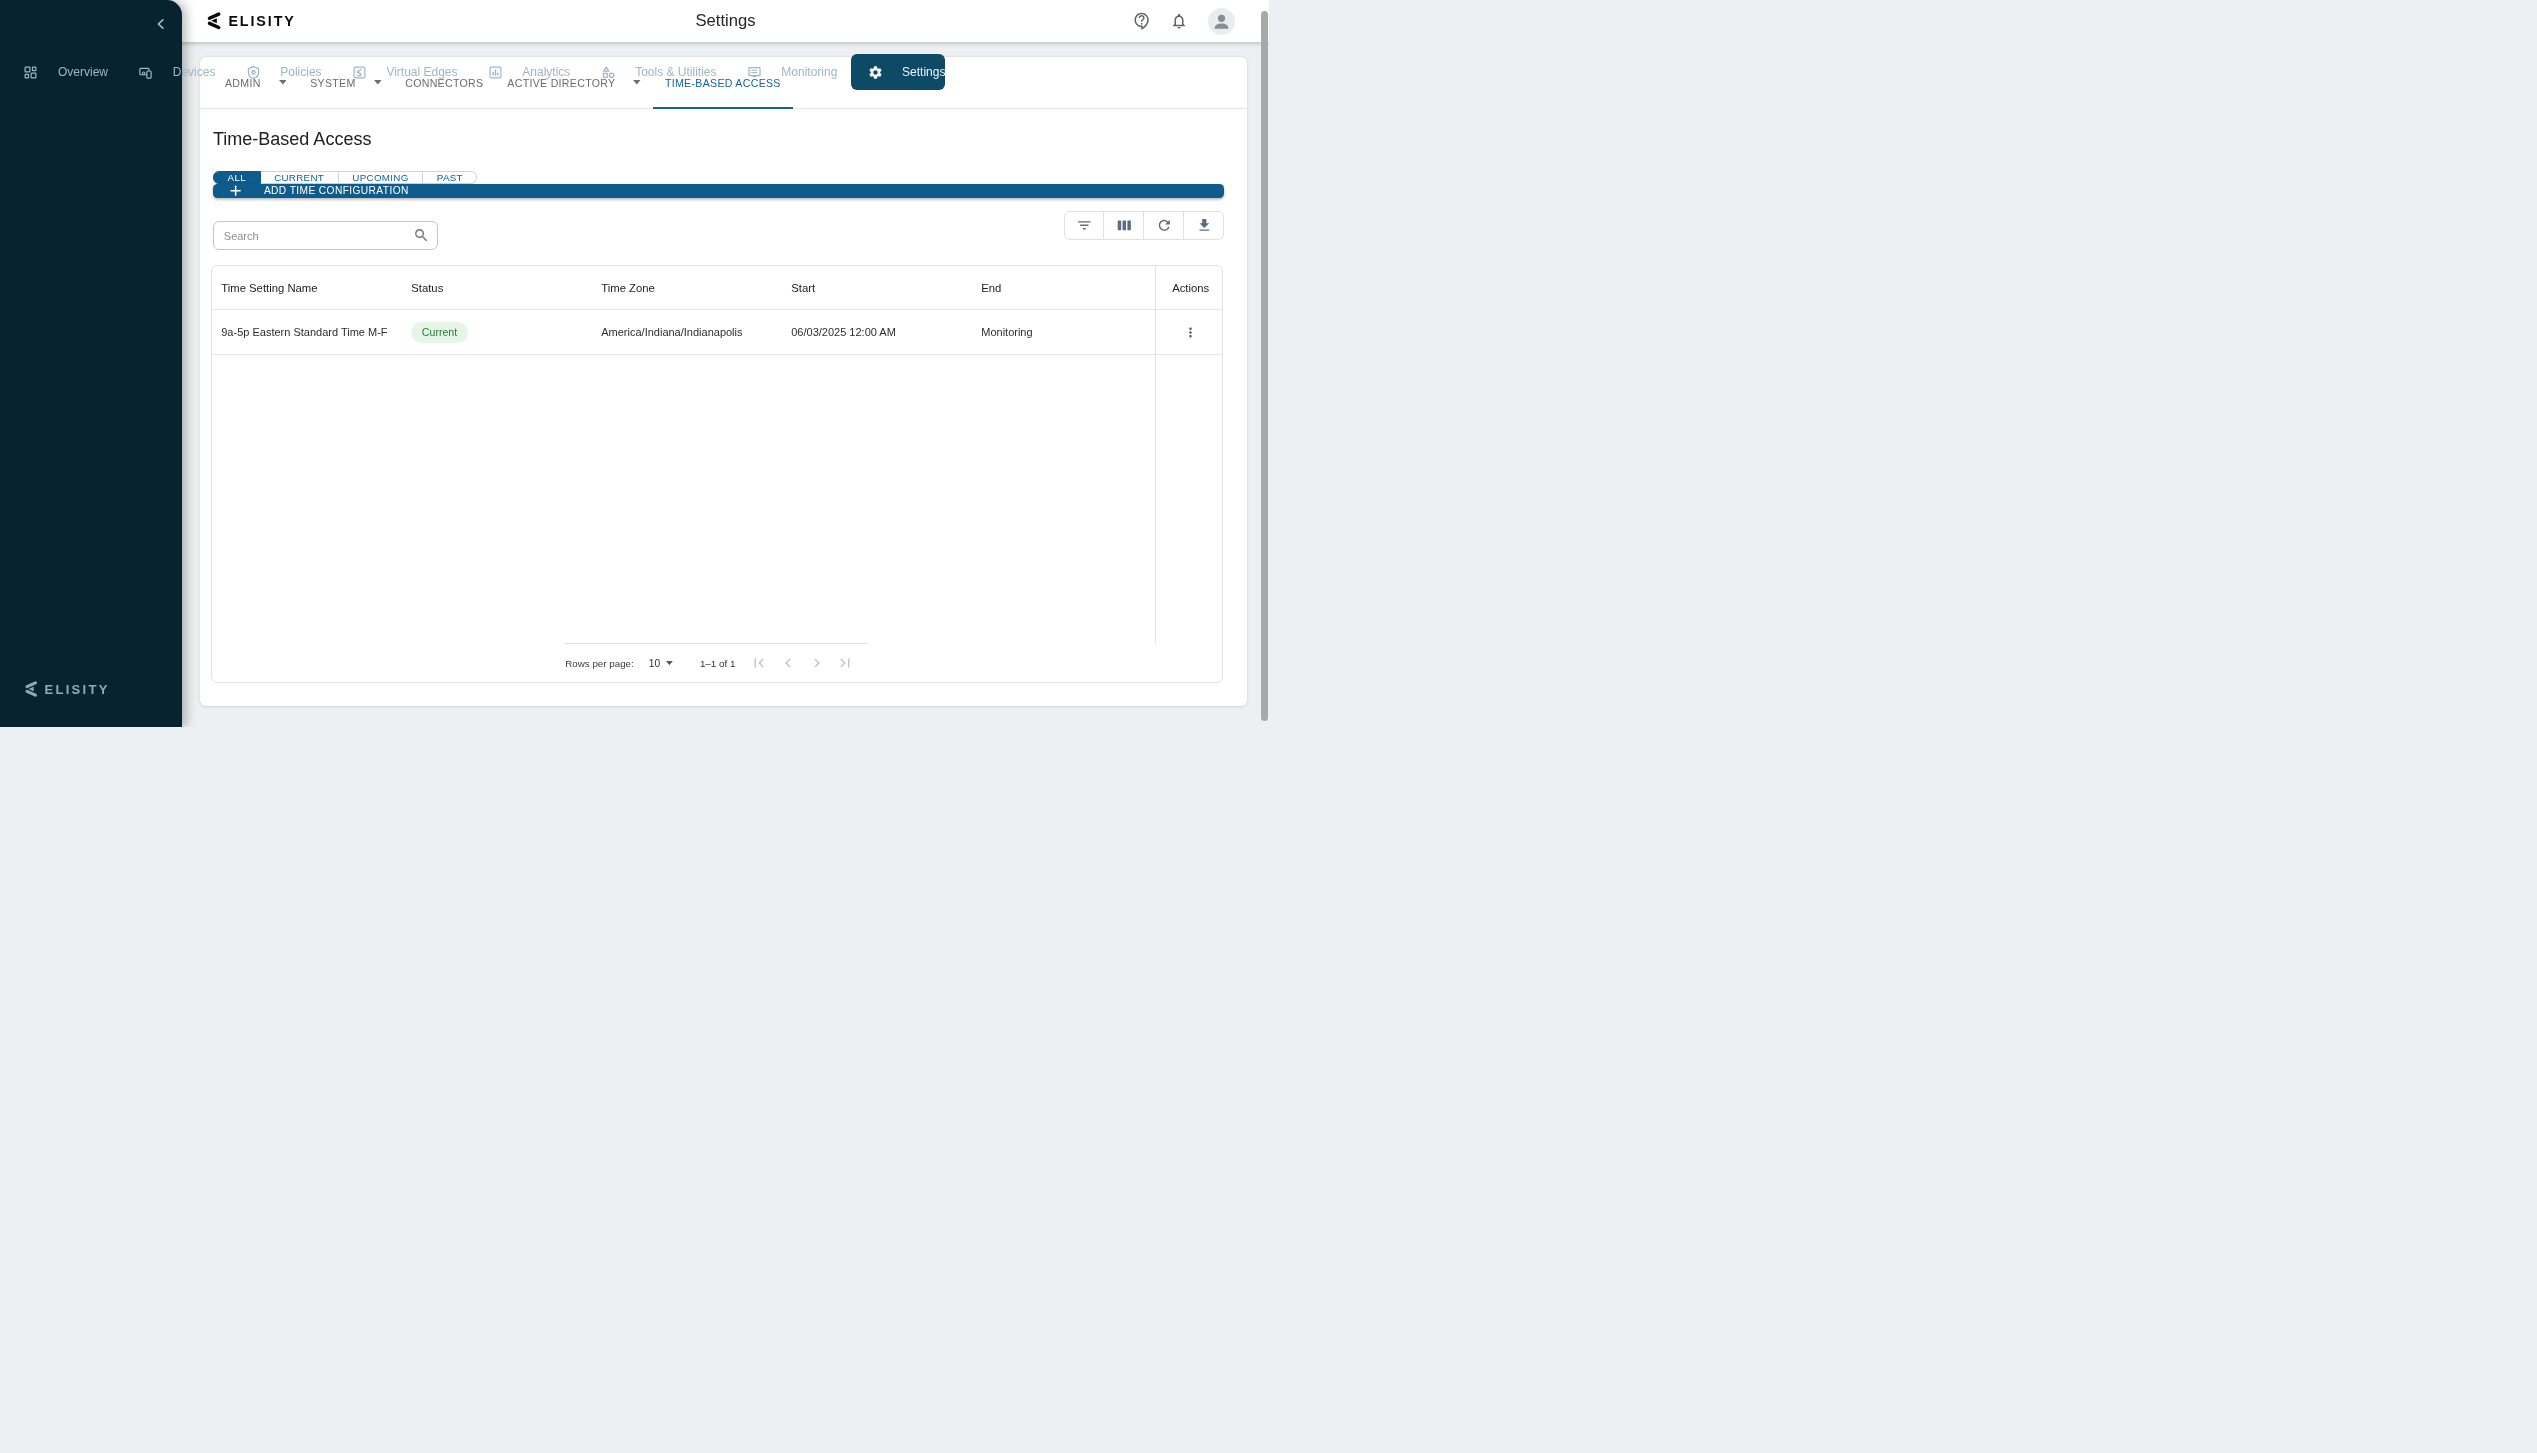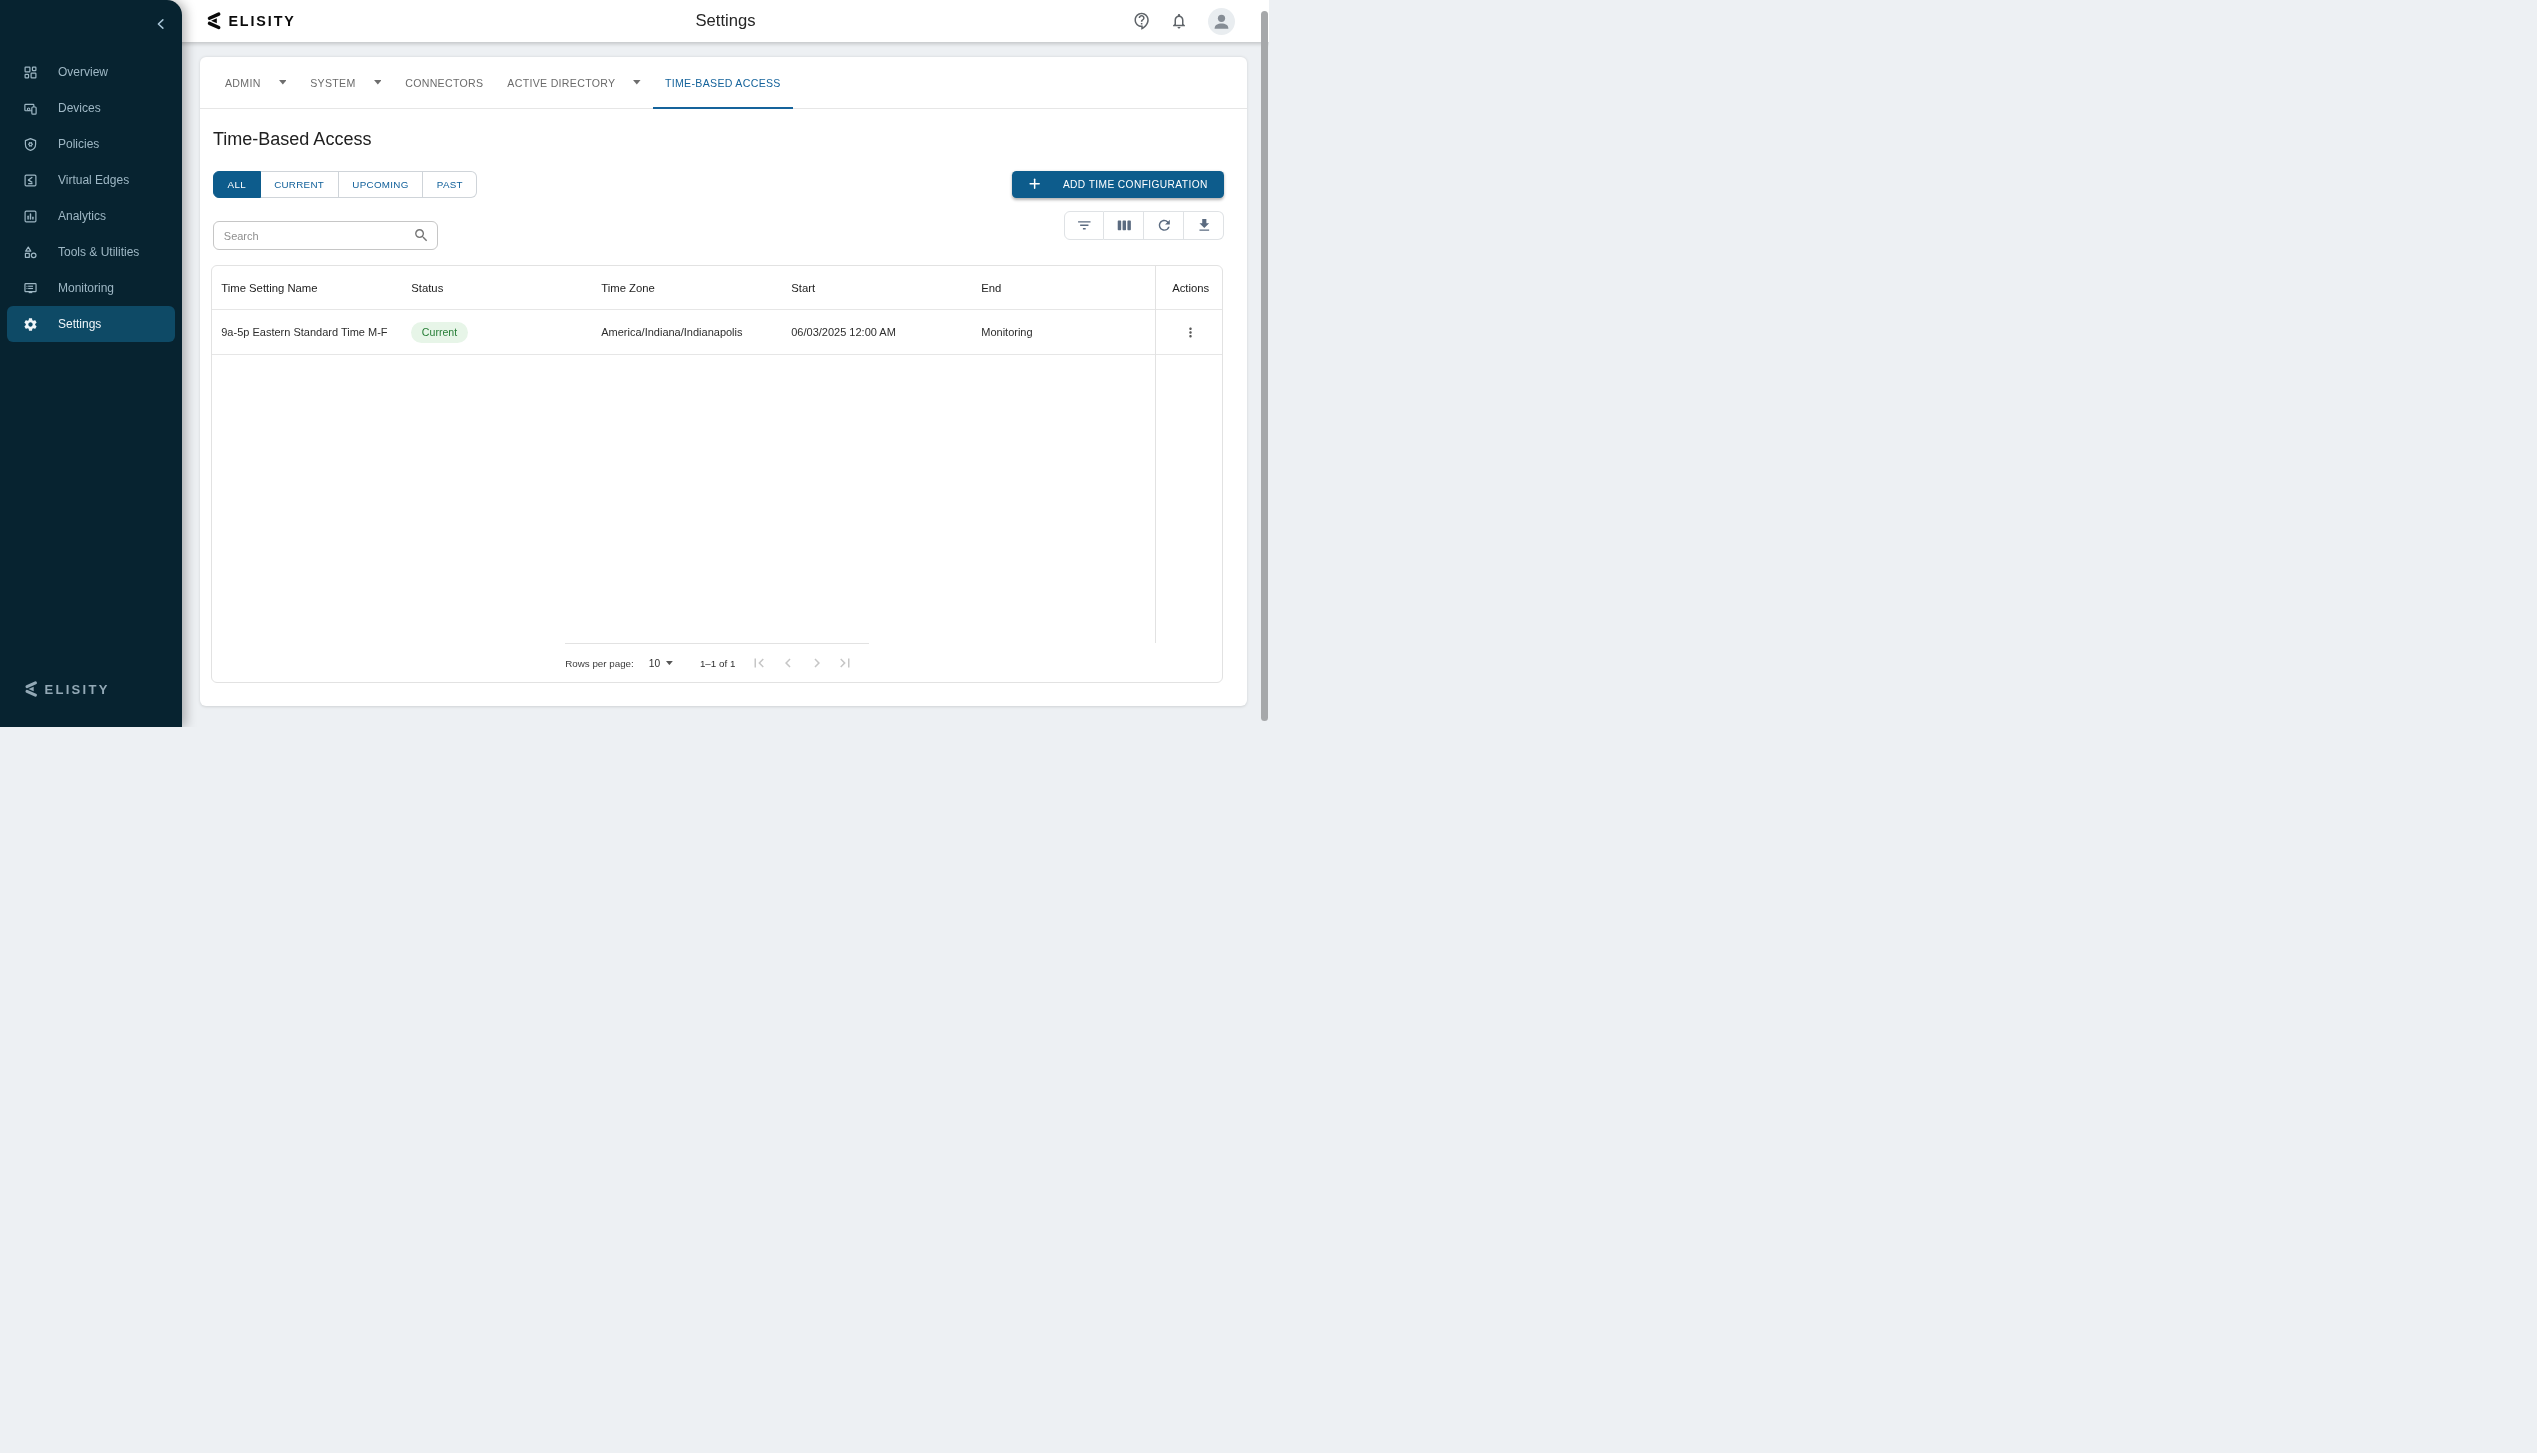--- a/index.html
+++ b/index.html
@@ -17,21 +17,21 @@
   .topbar-actions { position:absolute; right:34px; top:0; height:42px; display:flex; align-items:center; gap:19.6px; z-index:6; }
   .hdr-icon-btn { width:18px; height:18px; border:none; background:none; color:#5F6469; cursor:pointer; padding:0; }
   .avatar-btn { width:27px; height:27px; border-radius:50%; background:#E9EDF0; border:none;
                 display:flex; align-items:center; justify-content:center; cursor:pointer; }
 
   
   .sidebar { position:absolute; left:0; top:0; width:182px; height:727px; background:#072330;
              border-top-right-radius:15px; box-shadow:3.8px 0 10.6px rgba(0,0,0,0.28); z-index:10; }
   .collapse-btn { position:absolute; top:13.6px; right:10.6px; width:21px; height:21px; background:none;
                   border:none; cursor:pointer; display:flex; align-items:center; justify-content:center; }
-  .nav { position:absolute; top:54px; left:0; right:0; display:flex; flex-direction:column; }
+  .nav { position:absolute; top:54px; left:0; right:0; display:flex; flex-direction:row; }
   .nav-item { height:36px; margin:0 6.8px; border-radius:6px; display:flex; align-items:center;
               padding-left:16.6px; gap:19.6px; color:#9EB7C4; cursor:pointer; }
   .nav-item .nav-label { font-size:12px; white-space:nowrap; }
   .nav-item.active { background:#0E4A66; color:#EFF5F9; }
   .nav-icon { width:15px; height:15px; flex:0 0 15px; display:flex; }
   .sidebar-footer { position:absolute; left:22.7px; bottom:29px; display:flex; align-items:center; gap:6.8px; color:#93A9B6; }
   .footer-brand-text { font-weight:bold; font-size:13px; letter-spacing:2.3px; color:#93A9B6; }
 
   
   .card { position:absolute; left:200px; top:57px; width:1047px; height:649px; background:#FFFFFF;
@@ -40,21 +40,21 @@
   .tabs-row { height:52px; border-bottom:0.8px solid #E6E6E6; display:flex; padding-left:13px; }
   .tab { position:relative; display:flex; align-items:center; gap:18px; padding:0 12px;
          font-size:10.6px; letter-spacing:0.3px; color:#6B6B6B; background:none; border:none;
          cursor:pointer; font-family:inherit; }
   .tab.active { color:#15639B; }
   .tab.active .tab-underline { position:absolute; left:0; right:0; bottom:-0.8px; height:2.3px; background:#15639B; }
   .tab-caret { display:flex; }
 
   .page-title { margin:18px 12px 0 13px; font-size:18px; font-weight:400; color:#202020; line-height:24px; }
 
-  .toolbar1 { margin:19.6px 22.7px 0 13px; display:flex; justify-content:space-between; height:27px; }
+  .toolbar1 { margin:19.6px 22.7px 0 13px; display:flex; justify-content:space-between; height:27px;flex-direction:column; }
   .segmented { display:flex; height:27px; }
   .seg-btn { border:0.8px solid #CFD4D9; border-left-width:0; background:#FFFFFF; color:#11609A;
              font-size:9.8px; letter-spacing:0.3px; padding:0 13.6px; display:flex; align-items:center;
              cursor:pointer; font-family:inherit; }
   .seg-btn:first-child { border-left-width:0.8px; border-radius:6px 0 0 6px; }
   .seg-btn:last-child { border-radius:0 6px 6px 0; }
   .seg-btn.active { background:#0D5C8C; border-color:#0D5C8C; color:#FFFFFF; }
   .add-btn { height:27px; background:#0D5C8C; color:#FFFFFF; border:none; border-radius:4.5px;
              padding:0 16.6px; display:flex; align-items:center; gap:23px; font-size:10.2px;
              letter-spacing:0.4px; cursor:pointer; box-shadow:0 1.5px 3px rgba(0,0,0,0.3); font-family:inherit; }

